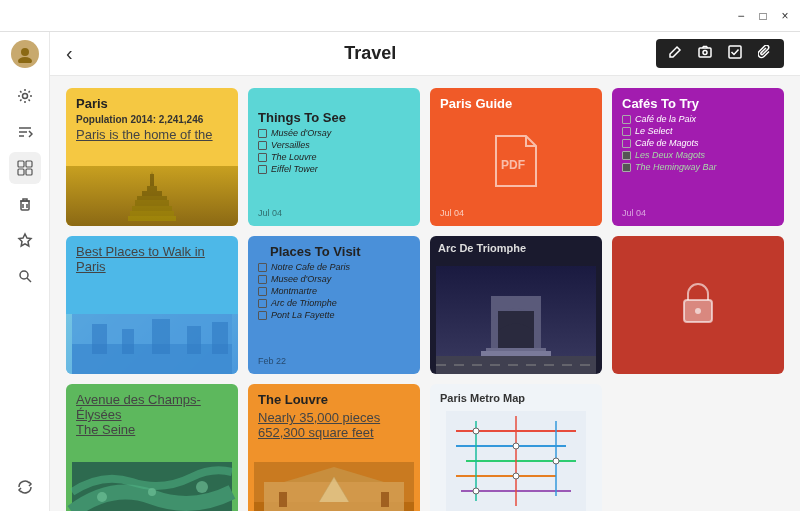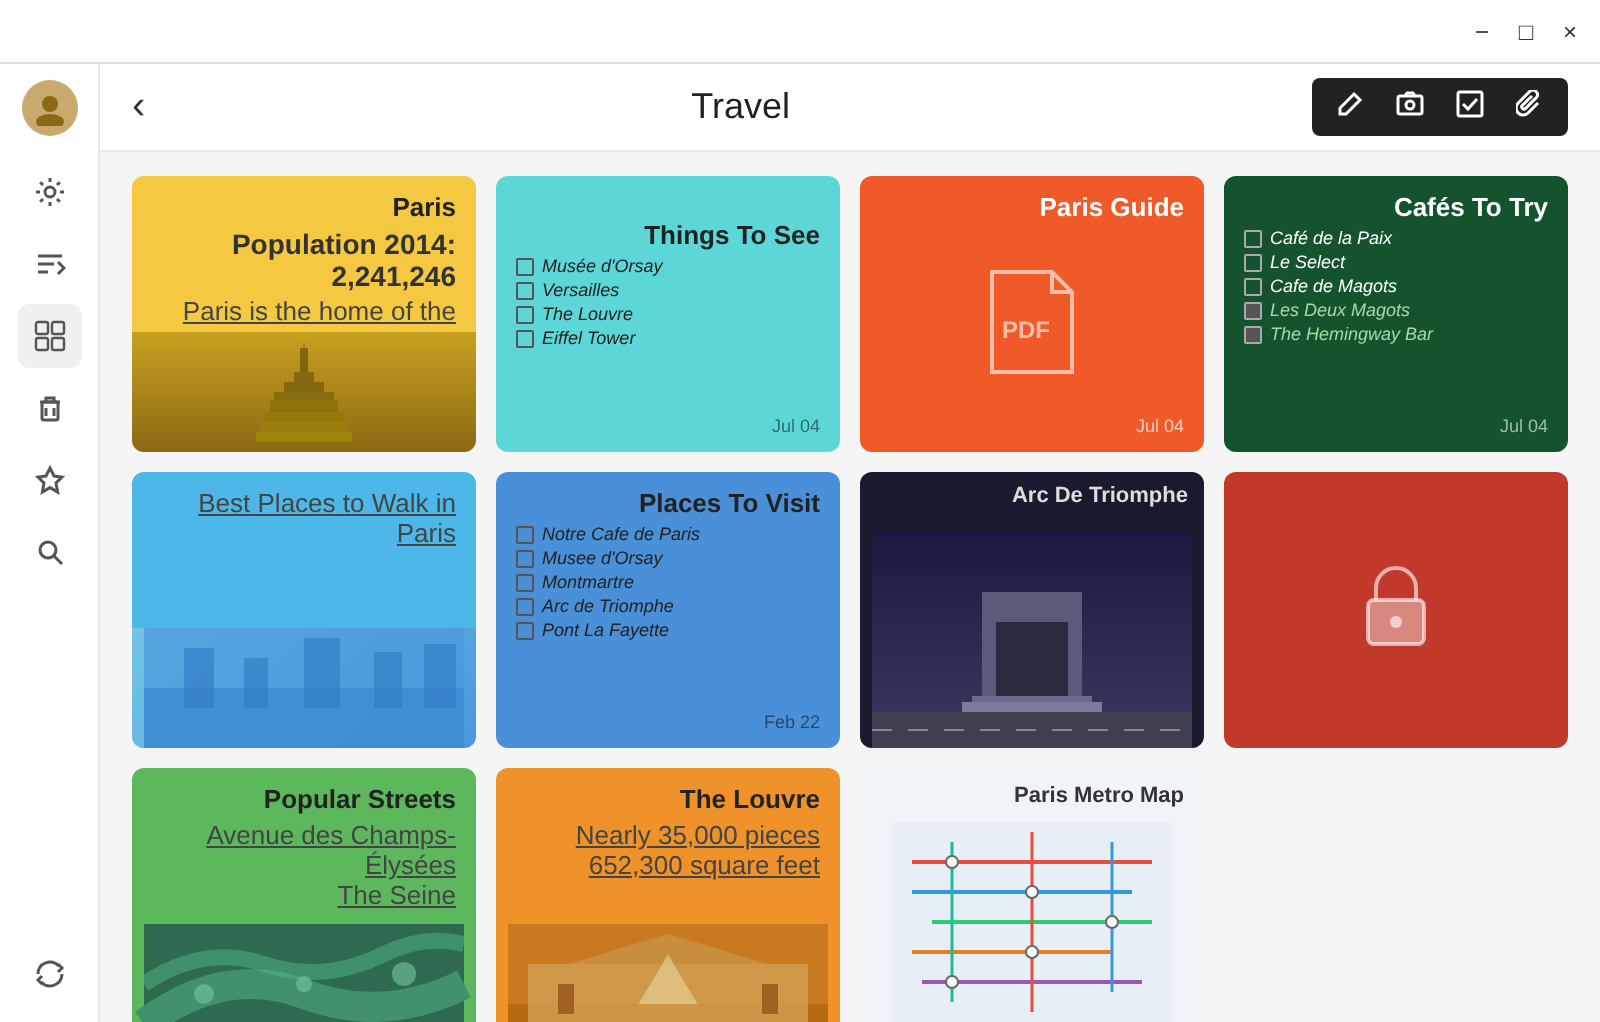--- a/index.html
+++ b/index.html
@@ -108,21 +108,21 @@
     .header-back {
       font-size: 20px;
       color: #333;
       cursor: pointer;
       margin-right: 12px;
     }
     .header-title {
       flex: 1;
       text-align: center;
       font-size: 18px;
-      font-weight: 400;
+      font-weight: 700;
       color: #222;
     }
     .header-actions {
       display: flex;
       gap: 8px;
       background: #222;
       padding: 4px 8px;
       border-radius: 4px;
     }
     .header-action-btn {
@@ -130,42 +130,41 @@
       font-size: 14px;
       cursor: pointer;
       padding: 2px 4px;
     }
 
     
     .cards-container {
       flex: 1;
       overflow-y: auto;
       padding: 12px 16px;
-      text-align: right;
     }
     .cards-grid {
       display: grid;
       grid-template-columns: repeat(4, 1fr);
       gap: 10px;
     }
 
     
     .card {
       border-radius: 6px;
       overflow: hidden;
       height: 138px;
       position: relative;
       cursor: pointer;
     }
 
     
     .card-yellow { background: #f5c842; }
     .card-cyan { background: #5cd6d6; }
     .card-orange-red { background: #f05a28; }
-    .card-dark-blue { background: #14532d; }
+    .card-dark-blue { background: #a21caf; }
     .card-light-blue { background: #4db8e8; }
     .card-blue { background: #4a90d9; }
     .card-photo { background: #888; }
     .card-green { background: #5db85d; }
     .card-orange { background: #f0922a; }
     .card-red-lock { background: #c0392b; }
 
     .card-content {
       padding: 8px 10px;
       height: 100%;
@@ -179,21 +178,21 @@
       margin-bottom: 3px;
     }
     .card-yellow .card-title { color: #222; }
     .card-cyan .card-title { color: #222; margin-top: 14px; }
     .card-light-blue .card-title { color: #222; }
     .card-blue .card-title { color: #222; margin-left: 12px; }
     .card-green .card-title { color: #222; }
     .card-orange .card-title { color: #222; }
 
     .card-subtitle {
-      font-size: 14px;
+      font-size: 10px;
       font-weight: 600;
       color: #333;
       margin-bottom: 2px;
     }
     .card-text {
       font-size: 13px;
       color: #444;
       text-decoration: underline;
     }
 
@@ -545,21 +544,20 @@
                 <rect x="8" y="22" width="28" height="22" rx="3" fill="rgba(255,255,255,0.4)" stroke="rgba(255,255,255,0.6)" stroke-width="2"></rect>
                 <path d="M12 22V16a10 10 0 0 1 20 0v6" stroke="rgba(255,255,255,0.6)" stroke-width="2" fill="none"></path>
                 <circle cx="22" cy="33" r="3" fill="rgba(255,255,255,0.6)"></circle>
               </svg>
             </div>
           </div>
         </div>
 
         <div class="card card-green">
           <div class="card-content" style="height:auto">
-            <div class="card-title">Popular Streets</div>
             <div class="card-text">Avenue des Champs-Élysées</div>
             <div class="card-text">The Seine</div>
           </div>
           <div class="card-image-bottom">
             <svg width="100%" height="60" viewBox="0 0 160 60">
               <rect width="160" height="60" fill="#2d6a4f"></rect>
               <path d="M0 50 Q40 20 80 35 Q120 50 160 30" stroke="#40916c" stroke-width="15" fill="none"></path>
               <path d="M0 30 Q30 10 60 20 Q90 30 120 15 Q140 5 160 10" stroke="#52b788" stroke-width="8" fill="none" opacity="0.5"></path>
               <circle cx="30" cy="35" r="5" fill="#74c69d" opacity="0.6"></circle>
               <circle cx="80" cy="30" r="4" fill="#74c69d" opacity="0.6"></circle>

